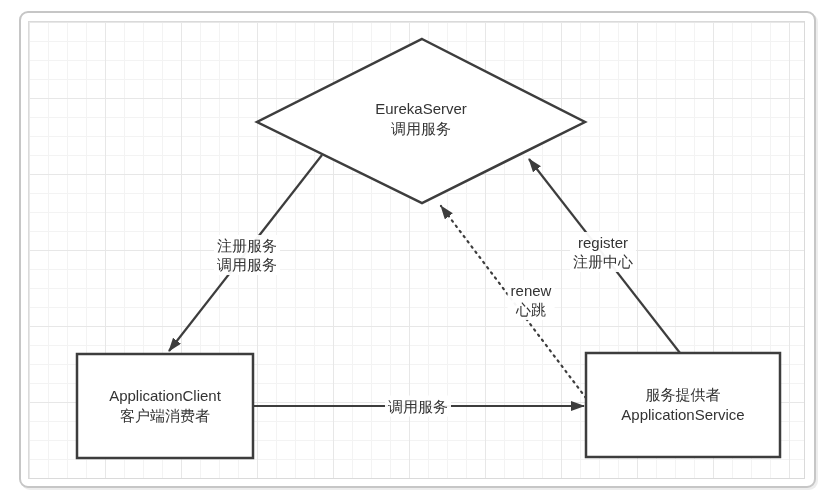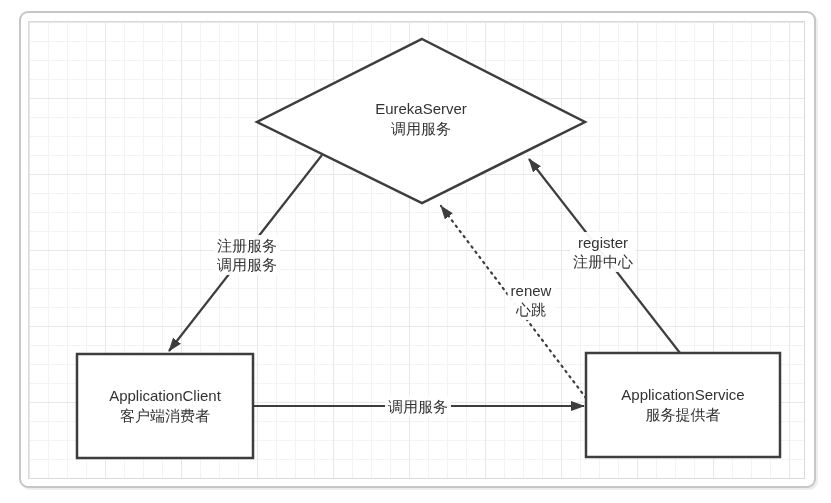--- a/index.html
+++ b/index.html
@@ -92,22 +92,22 @@
 
   <div class="node-label" style="left:421px; top:119px;">
     <div>EurekaServer</div>
     <div>调用服务</div>
   </div>
   <div class="node-label" style="left:165px; top:406px;">
     <div>ApplicationClient</div>
     <div>客户端消费者</div>
   </div>
   <div class="node-label" style="left:683px; top:405px;">
+    <div>服务提供者</div>
     <div>ApplicationService</div>
-    <div>服务提供者</div>
   </div>
 
   <div class="edge-label" style="left:247px; top:255px;">
     <div>注册服务</div>
     <div>调用服务</div>
   </div>
   <div class="edge-label" style="left:603px; top:252px;">
     <div>register</div>
     <div>注册中心</div>
   </div>

